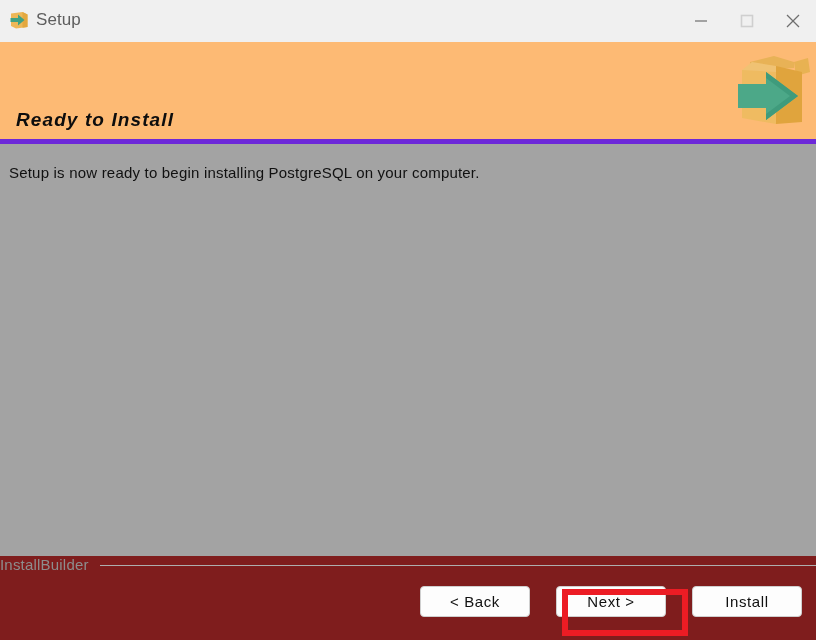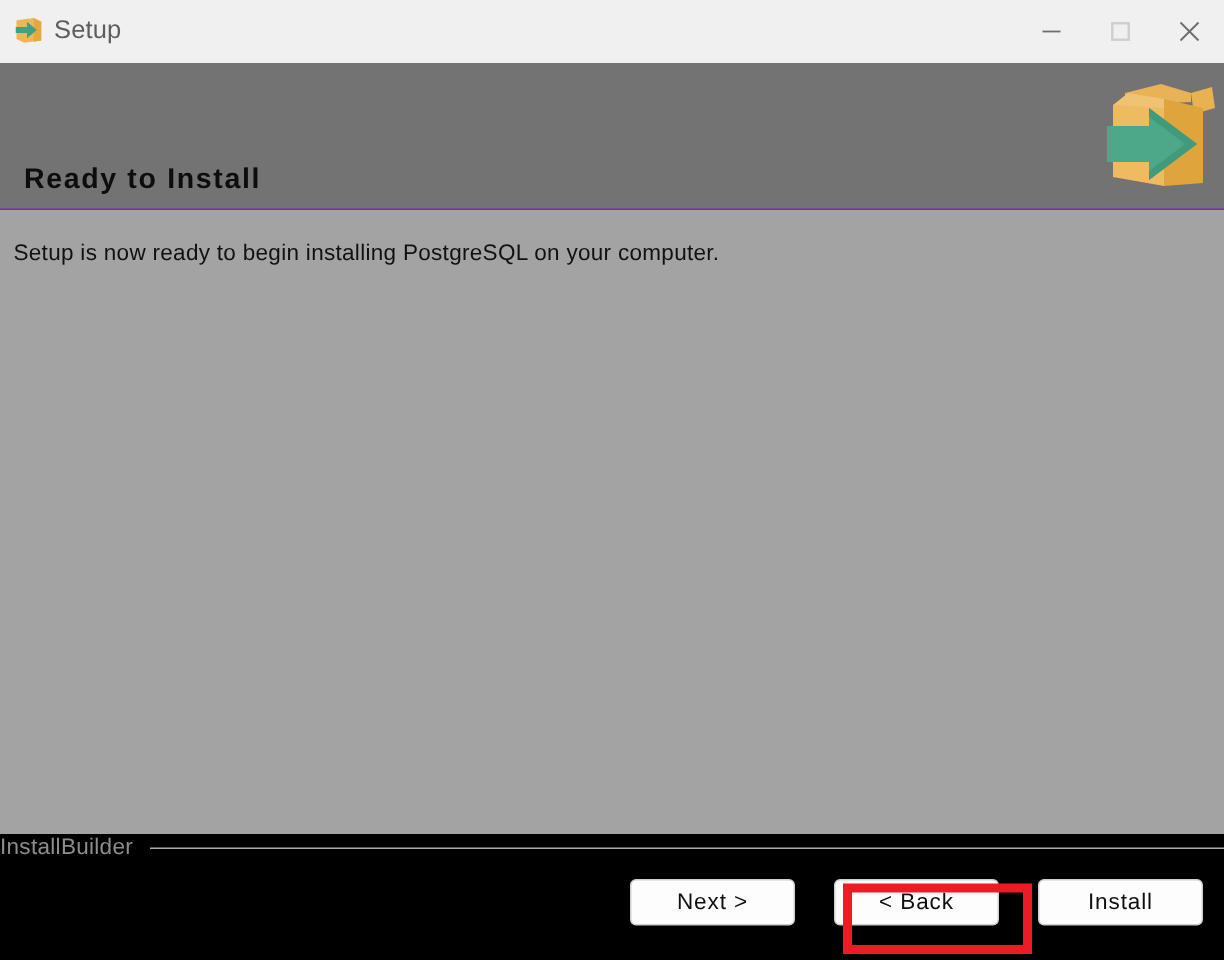--- a/index.html
+++ b/index.html
@@ -62,23 +62,24 @@
     display: flex;
     align-items: center;
     justify-content: center;
   }
   .winbtn svg { display: block; }
 
   
   .header {
     position: relative;
     height: 97px;
-    background: #737373;
-    border-bottom: 1px solid #6d28d9;
+    background: #fdba74;
+    border-bottom: 5px solid #6d28d9;
     flex: 0 0 auto;
+    font-style: italic;
   }
   .header-title {
     position: absolute;
     left: 16px;
     top: 78px;
     transform: translateY(-50%);
     font-size: 19px;
     font-weight: bold;
     color: #0d0d0d;
     letter-spacing: 1.1px;
@@ -106,21 +107,21 @@
     color: #111111;
     letter-spacing: 0.2px;
     white-space: nowrap;
   }
 
   
   .footer {
     position: relative;
     height: 84px;
     flex: 0 0 auto;
-    background: #000000;
+    background: #7f1d1d;
   }
   .footer-brand {
     position: absolute;
     left: 0px;
     top: 0px;
     font-size: 15px;
     color: #8d8d8d;
     letter-spacing: 0.2px;
     white-space: nowrap;
   }
@@ -231,21 +232,21 @@
 
   <div class="body">
     <div class="body-text">Setup is now ready to begin installing PostgreSQL on your computer.</div>
   </div>
 
   <div class="footer">
     <div class="footer-brand">InstallBuilder</div>
     <div class="footer-rule"></div>
 
     <div class="buttons">
+      <button class="btn">&lt; Back</button>
       <button class="btn">Next &gt;</button>
-      <button class="btn">&lt; Back</button>
       <button class="btn">Install</button>
     </div>
   </div>
 
   <div class="highlight"></div>
 
 </div>
 
 </body></html>

